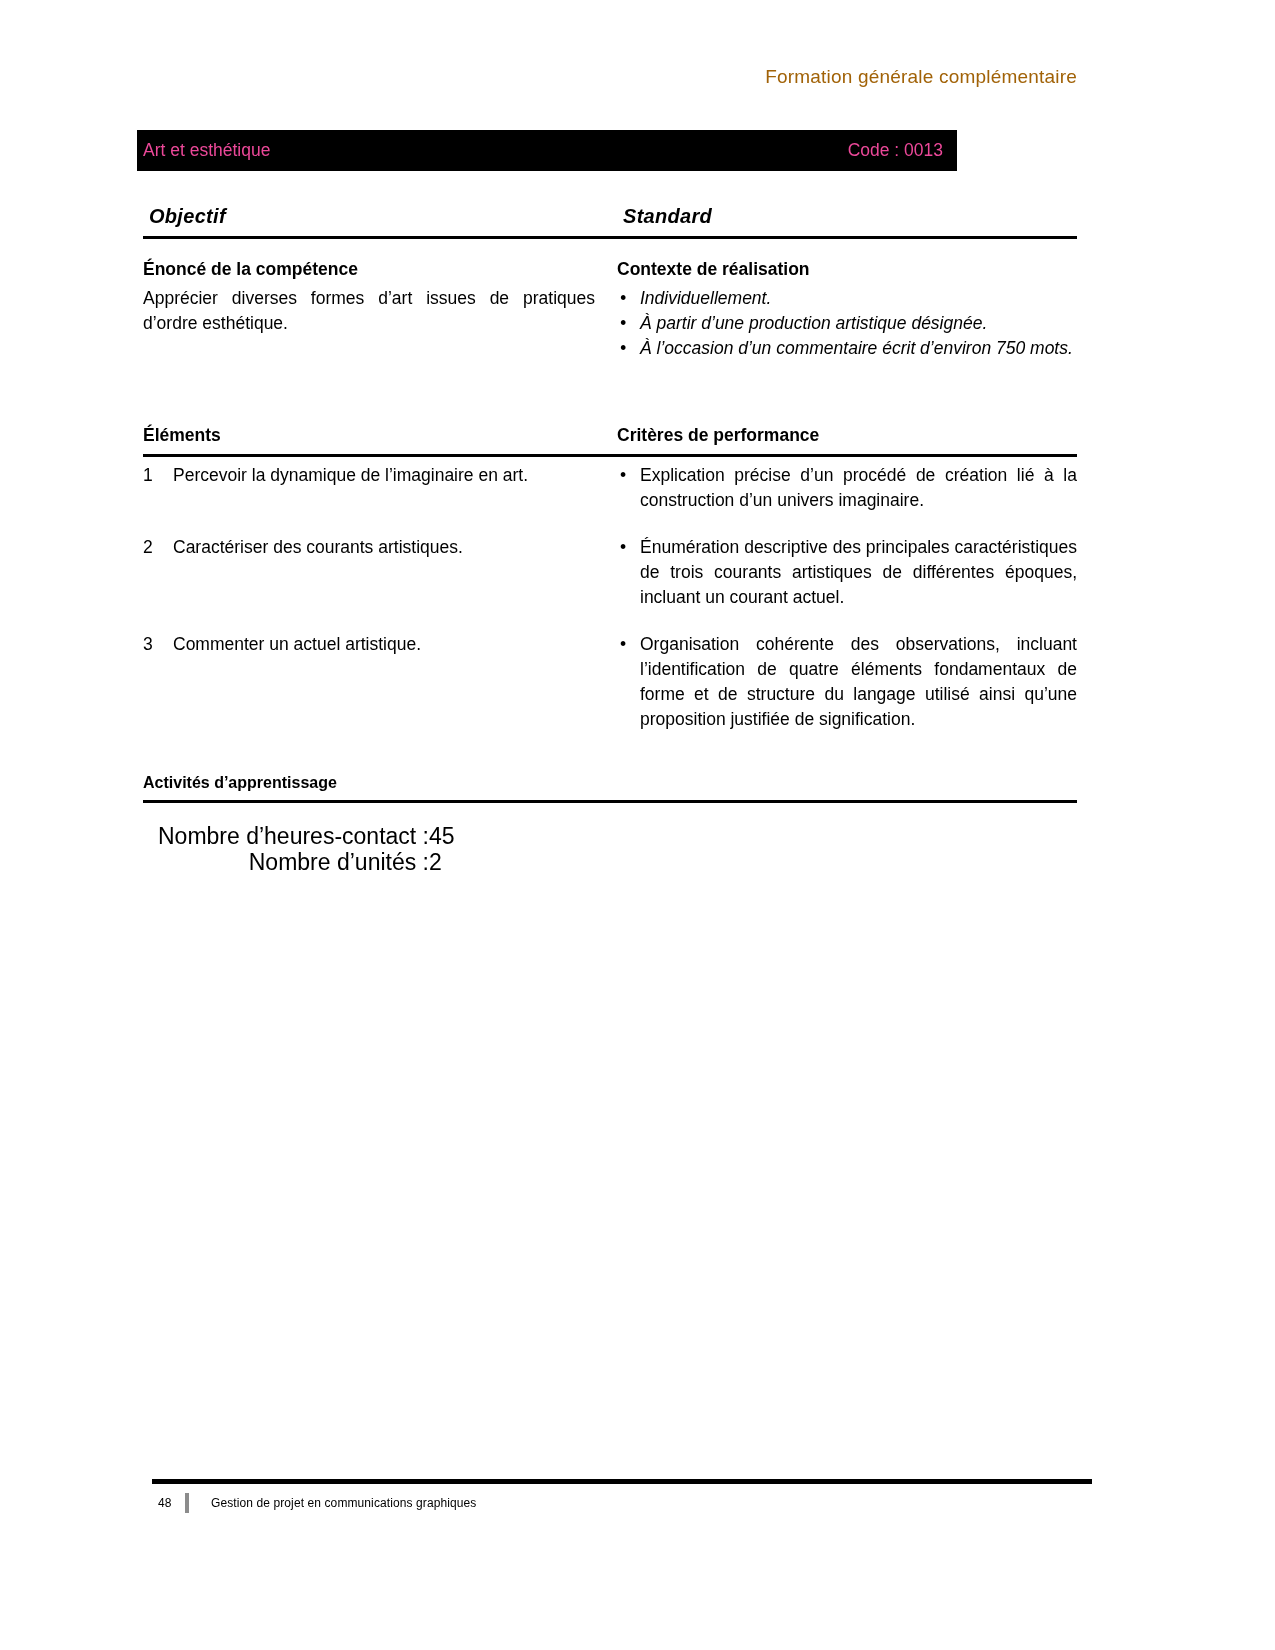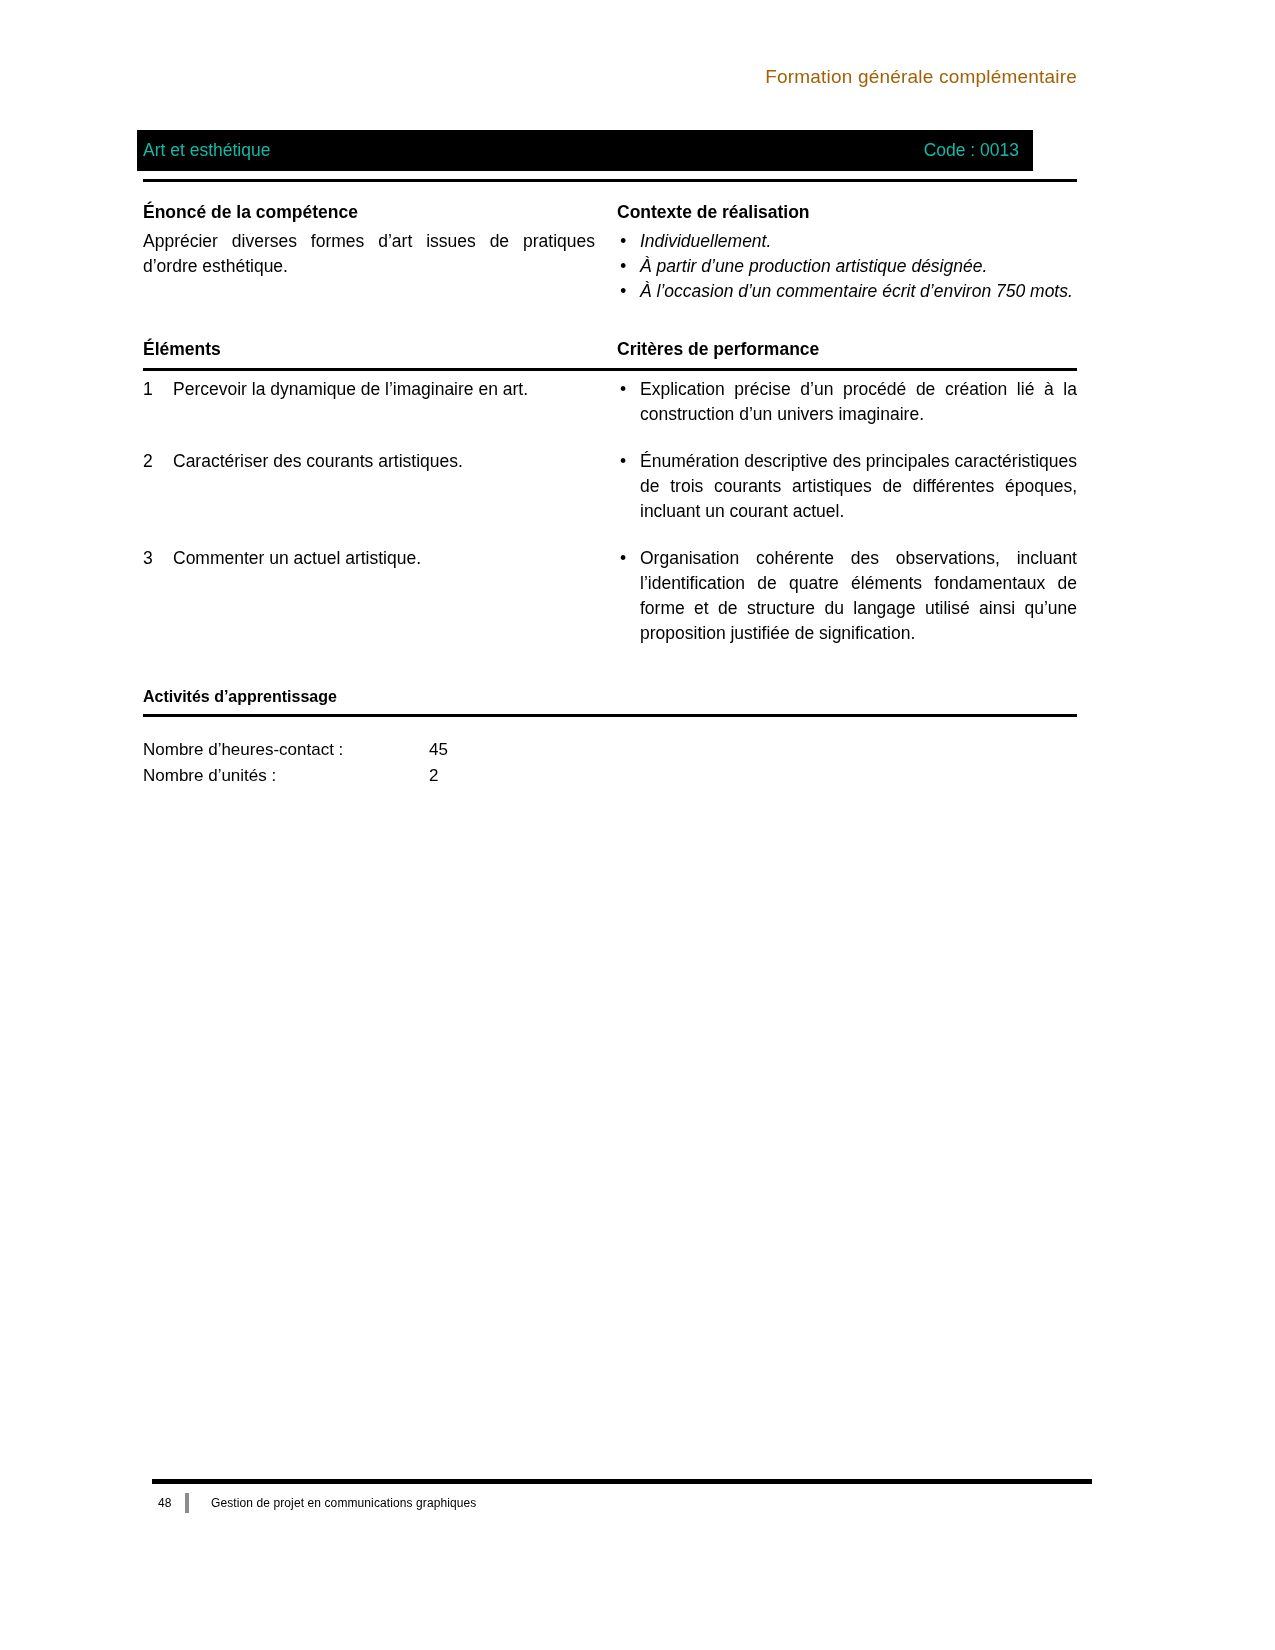--- a/index.html
+++ b/index.html
@@ -22,24 +22,24 @@
   .top-label {
     margin-top: 66px;
     text-align: right;
     color: #a16207;
     font-size: 19px;
     letter-spacing: 0.2px;
   }
   .title-bar {
     margin-top: 42px;
     margin-left: -6px;
-    width: 896px;
+    width: 820px;
     height: 41px;
     background: #000000;
-    color: #14b8a6;
+    color: #ec4899;
     display: flex;
     align-items: center;
     justify-content: space-between;
     padding: 0 14px 0 6px;
     font-size: 17.5px;
     text-align: center;
   }
   .cols {
     display: grid;
     grid-template-columns: 452px 460px;
@@ -76,38 +76,39 @@
     font-size: 17.5px;
     line-height: 25px;
     text-align: justify;
   }
   .bullet-item::before {
     content: "\2022";
     position: absolute;
     left: 3px;
     top: 0;
   }
-  .section-gap { margin-top: 35px; }
+  .section-gap { margin-top: 64px; }
   .pair-row { margin-bottom: 22px; }
   .element-item {
     display: flex;
     font-size: 17.5px;
     line-height: 25px;
   }
   .element-num { width: 30px; flex: none; }
   .activities { margin-top: 42px; }
   .activities-header {
     font-size: 16px;
     font-weight: bold;
   }
   .kv-rows { margin-top: 20px; }
   .kv-row {
     display: flex;
-    font-size: 17px;
+    font-size: 23px;
     line-height: 26px;
+    text-align: right;
   }
   .kv-label { width: 286px; flex: none; }
   .footer {
     position: absolute;
     left: 152px;
     top: 1479px;
     width: 940px;
   }
   .footer-rule { height: 5px; background: #000000; }
   .footer-row {
@@ -131,20 +132,24 @@
 <div class="page">
   <div class="content">
 
     <div class="top-label">Formation générale complémentaire</div>
 
     <div class="title-bar">
       <span>Art et esthétique</span>
       <span>Code : 0013</span>
     </div>
 
+    <div class="cols col-headers">
+      <div class="col-header">Objectif</div>
+      <div class="col-header">Standard</div>
+    </div>
     <div class="rule"></div>
 
     <div class="cols subhead-row">
       <div class="subhead">Énoncé de la compétence</div>
       <div class="subhead">Contexte de réalisation</div>
     </div>
 
     <div class="cols body-row">
       <div class="body-text">Apprécier diverses formes d’art issues de pratiques d’ordre esthétique.</div>
       <div class="bullet-list">

